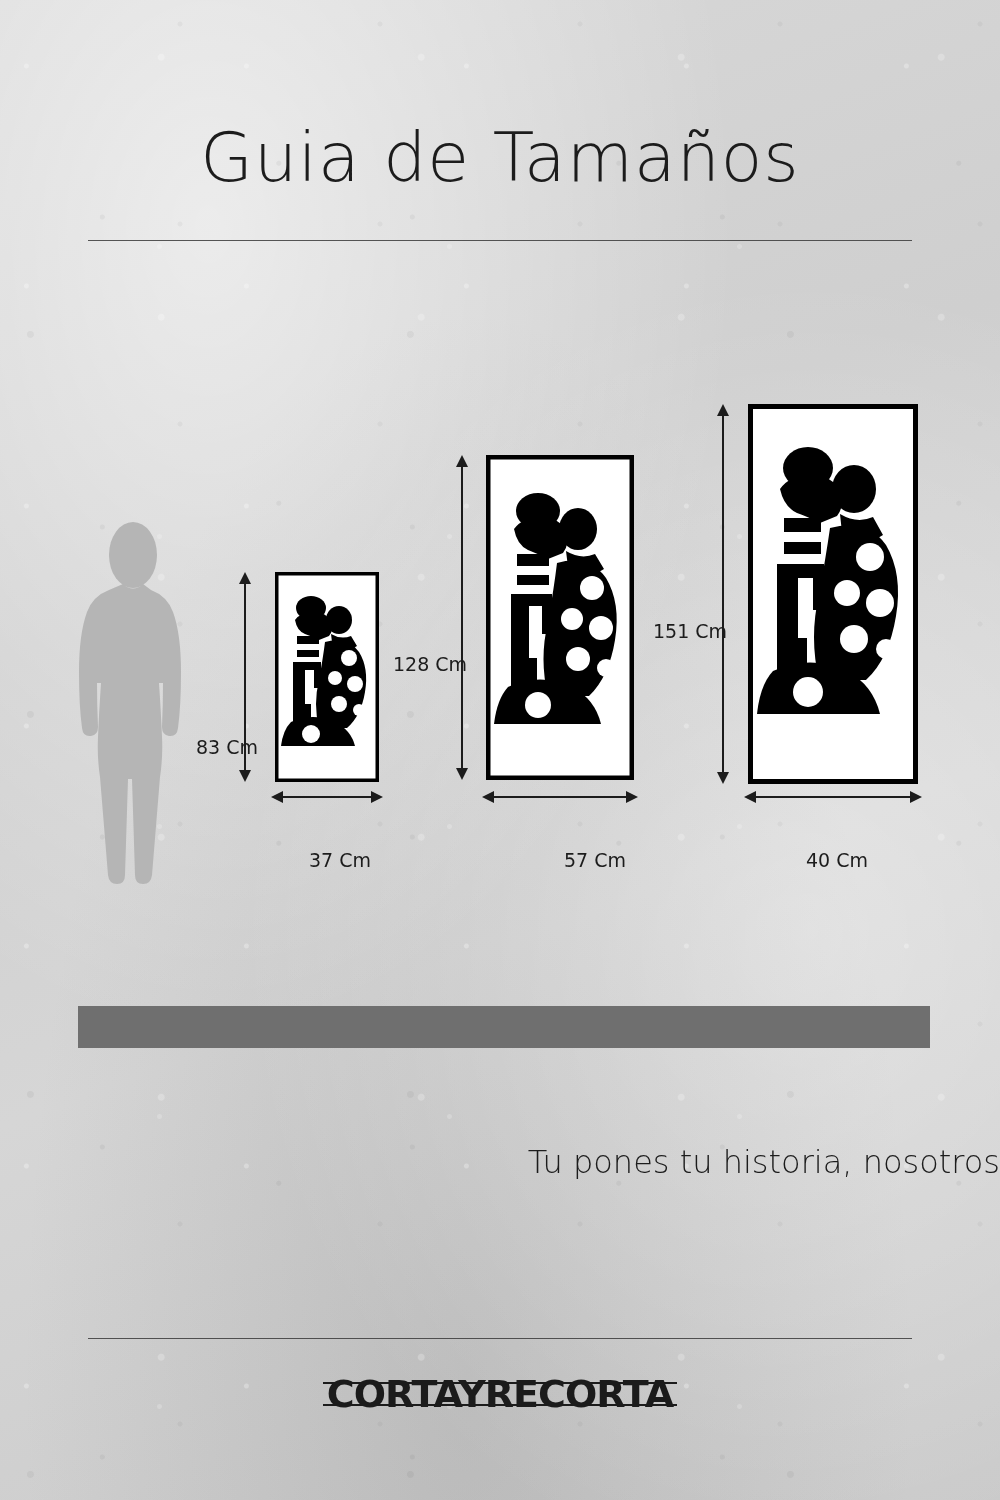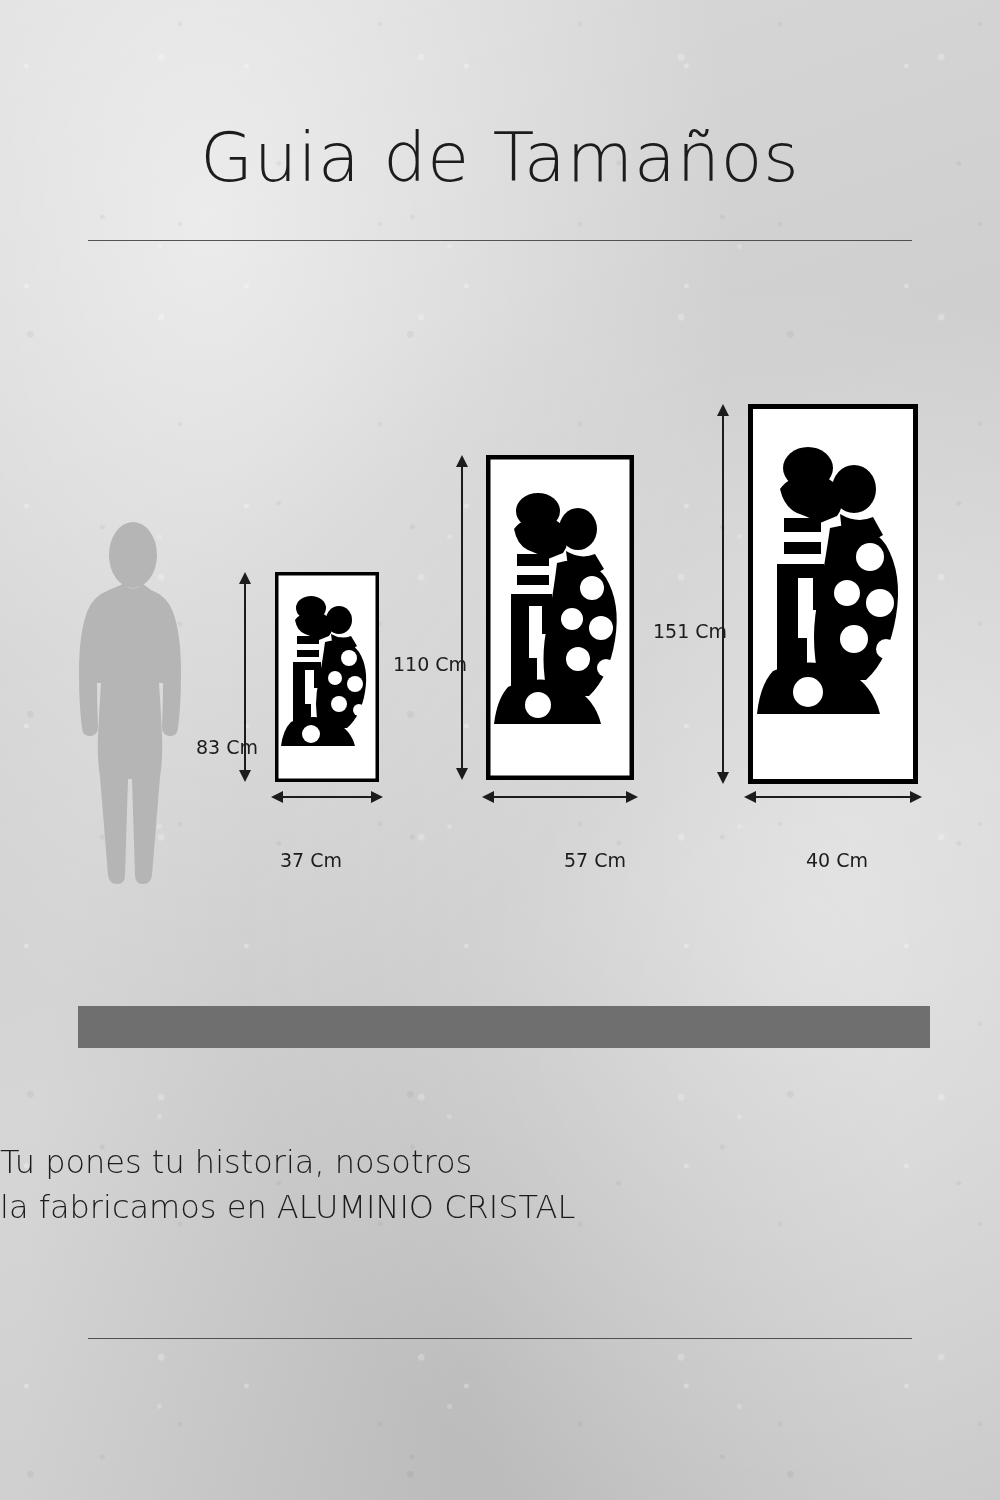--- a/index.html
+++ b/index.html
@@ -109,33 +109,33 @@
   }
 
   #vdim-small { left: 238px; top: 572px; }
   #vlabel-small { left: 196px; top: 700px; }
   #vdim-medium { left: 455px; top: 455px; }
   #vlabel-medium { left: 393px; top: 617px; }
   #vdim-large { left: 716px; top: 404px; }
   #vlabel-large { left: 653px; top: 584px; }
 
   #hdim-small { left: 271px; top: 790px; }
-  #hlabel-small { left: 280px; top: 813px; }
+  #hlabel-small { left: 309px; top: 813px; }
   #hdim-medium { left: 482px; top: 790px; }
   #hlabel-medium { left: 564px; top: 813px; }
   #hdim-large { left: 744px; top: 790px; }
   #hlabel-large { left: 806px; top: 813px; }
 
   
   #tagline {
     position: absolute;
     top: 1140px;
     left: 0;
     width: 1000px;
-    text-align: left;
+    text-align: right;
     color: #1c1c1c;
     font-family: "DejaVu Sans", sans-serif;
     font-weight: 300;
     font-size: 32px;
     line-height: 1.42;
   }
   #tagline .l2 { display: block; }
 
   #bottom-rule {
     position: absolute;
@@ -276,21 +276,21 @@
   </div>
   <div class="dim-label" id="vlabel-small">83 Cm</div>
 
   <div class="vdim" id="vdim-medium">
     <svg width="14" height="325" viewBox="0 0 14 325" aria-hidden="true">
       <line x1="7" y1="6" x2="7" y2="319" stroke="#1c1c1c" stroke-width="2"></line>
       <polygon points="7,0 13,12 1,12" fill="#1c1c1c"></polygon>
       <polygon points="7,325 13,313 1,313" fill="#1c1c1c"></polygon>
     </svg>
   </div>
-  <div class="dim-label" id="vlabel-medium">110 Cm</div>
+  <div class="dim-label" id="vlabel-medium">128 Cm</div>
 
   <div class="vdim" id="vdim-large">
     <svg width="14" height="380" viewBox="0 0 14 380" aria-hidden="true">
       <line x1="7" y1="6" x2="7" y2="374" stroke="#1c1c1c" stroke-width="2"></line>
       <polygon points="7,0 13,12 1,12" fill="#1c1c1c"></polygon>
       <polygon points="7,380 13,368 1,368" fill="#1c1c1c"></polygon>
     </svg>
   </div>
   <div class="dim-label" id="vlabel-large">151 Cm</div>
 
@@ -316,19 +316,21 @@
     <svg width="178" height="14" viewBox="0 0 178 14" aria-hidden="true">
       <line x1="6" y1="7" x2="172" y2="7" stroke="#1c1c1c" stroke-width="2"></line>
       <polygon points="0,7 12,1 12,13" fill="#1c1c1c"></polygon>
       <polygon points="178,7 166,1 166,13" fill="#1c1c1c"></polygon>
     </svg>
   </div>
   <div class="dim-label" id="hlabel-large">40 Cm</div>
 
   <div id="tagline">
     <span class="l1">Tu pones tu historia, nosotros</span>
-    <span class="l2">la fabricamos en ALUMINIO CRISTAL</span>
   </div>
 
   <div id="bottom-rule"></div>
 
+  <div id="brand">
+    <span id="brand-text">CORTAYRECORTA</span>
+  </div>
 
 </div>
 
 </body></html>

